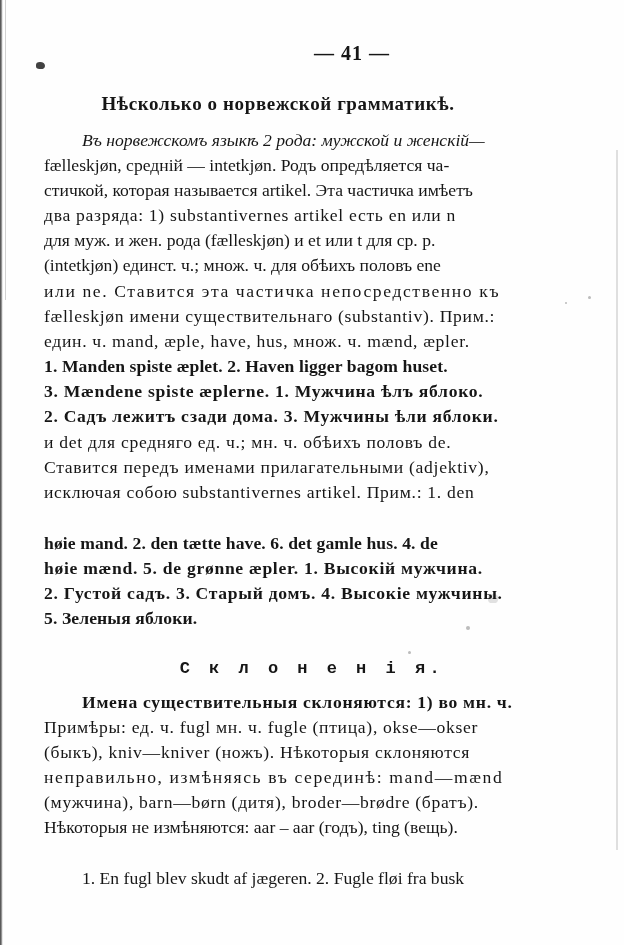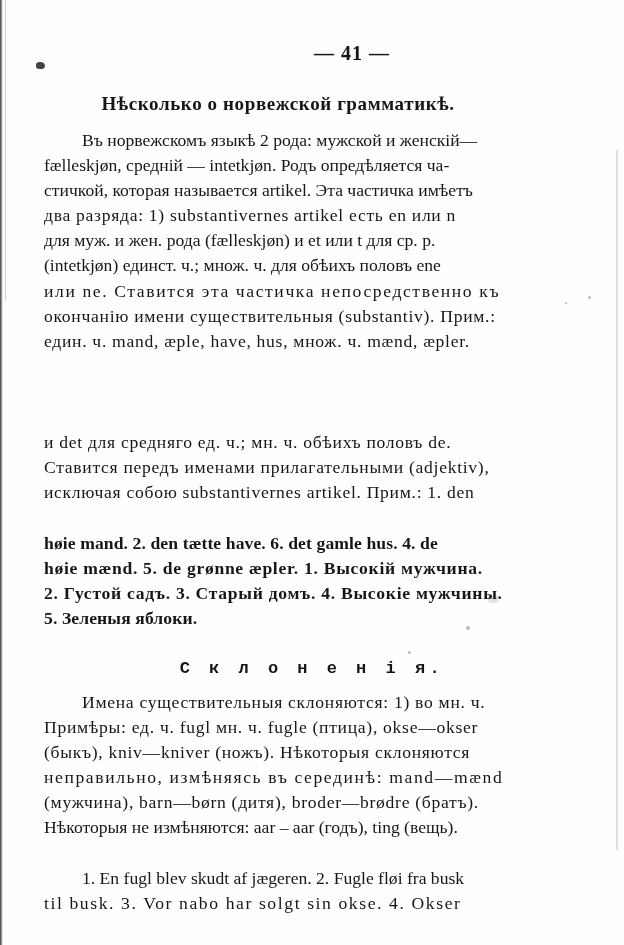--- a/index.html
+++ b/index.html
@@ -109,21 +109,21 @@
   .line {
     display: block;
     white-space: nowrap;
   }
   
   .line.just {
     display: flex;
     justify-content: space-between;
     white-space: nowrap;
   }
-  .line.just > span { white-space: pre; }
+  .line.just > span { white-space: pre; font-style: italic; }
 
   .heavy {
     font-weight: bold;
     letter-spacing: .1px;
   }
 
   .sp-wide { letter-spacing: 1.6px; }
   .sp-mid  { letter-spacing: .7px; }
 </style>
 </head>
@@ -148,51 +148,55 @@
   <div class="body-block" style="top:128px;">
     <span class="line just" style="padding-left:38px;">
       <span>Въ норвежскомъ языкѣ 2 рода: мужской и женскій—</span>
     </span>
     <span class="line">fælleskjøn,    средній — intetkjøn. Родъ опредѣляется ча-</span>
     <span class="line">стичкой, которая называется artikel. Эта частичка имѣетъ</span>
     <span class="line sp-mid">два разряда: 1) substantivernes artikel есть en или n</span>
     <span class="line">для муж. и жен. рода (fælleskjøn) и et или t для ср. р.</span>
     <span class="line">(intetkjøn) единст. ч.; множ. ч. для обѣихъ половъ ene</span>
     <span class="line sp-wide">или ne. Ставится эта частичка непосредственно къ</span>
-    <span class="line sp-mid">окончанію имени существительныя (substantiv). Прим.:</span>
+    <span class="line sp-mid">fælleskjøn имени существительнаго (substantiv). Прим.:</span>
     <span class="line sp-mid">един. ч. mand, æple, have, hus, множ. ч. mænd, æpler.</span>
   </div>
 
+  <div class="body-block heavy" style="top:354px;">
+    <span class="line">1. Manden spiste æplet. 2. Haven ligger bagom huset.</span>
+    <span class="line sp-mid">3. Mændene spiste æplerne.  1. Мужчина ѣлъ яблоко.</span>
+    <span class="line sp-mid">2. Садъ лежитъ сзади дома. 3. Мужчины ѣли яблоки.</span>
+  </div>
 
   <div class="body-block" style="top:430px;">
     <span class="line sp-mid">и det для средняго ед. ч.; мн. ч. обѣихъ половъ de.</span>
     <span class="line sp-mid">Ставится передъ именами прилагательными (adjektiv),</span>
     <span class="line sp-mid">исключая собою  substantivernes artikel. Прим.: 1. den</span>
   </div>
 
   <div class="body-block heavy" style="top:531px;">
     <span class="line">høie mand. 2. den tætte have. 6. det gamle hus. 4. de</span>
     <span class="line sp-mid">høie mænd. 5. de grønne æpler.  1. Высокій мужчина.</span>
     <span class="line sp-mid">2. Густой садъ. 3. Старый домъ. 4. Высокіе мужчины.</span>
     <span class="line">5. Зеленыя яблоки.</span>
   </div>
 
   <h2 class="section-heading" style="top:645px;">С к л о н е н і я.</h2>
 
   <div class="body-block" style="top:690px;">
-    <span class="line sp-mid" style="padding-left:38px;">
+    <span class="line sp-mid" style="padding-left:38px;font-weight:bold;">
       <span>Имена существительныя склоняются: 1) во мн. ч.</span>
     </span>
     <span class="line sp-mid">Примѣры: ед. ч. fugl мн. ч. fugle (птица), okse—okser</span>
     <span class="line sp-mid">(быкъ), kniv—kniver (ножъ). Нѣкоторыя склоняются</span>
     <span class="line sp-wide">неправильно, измѣняясь въ серединѣ: mand—mænd</span>
     <span class="line sp-mid">(мужчина), barn—børn (дитя), broder—brødre (братъ).</span>
     <span class="line">Нѣкоторыя не измѣняются: aar – aar (годъ), ting (вещь).</span>
   </div>
 
   <div class="body-block" style="top:866px;">
     <span class="line" style="padding-left:38px;">
       <span>1. En fugl blev skudt af jægeren. 2. Fugle fløi  fra busk</span>
     </span>
-    <span class="line sp-wide">til busk. 3. Vor nabo har solgt sin okse. 4. Okser</span>
   </div>
 
 </div>
 
 </body></html>

